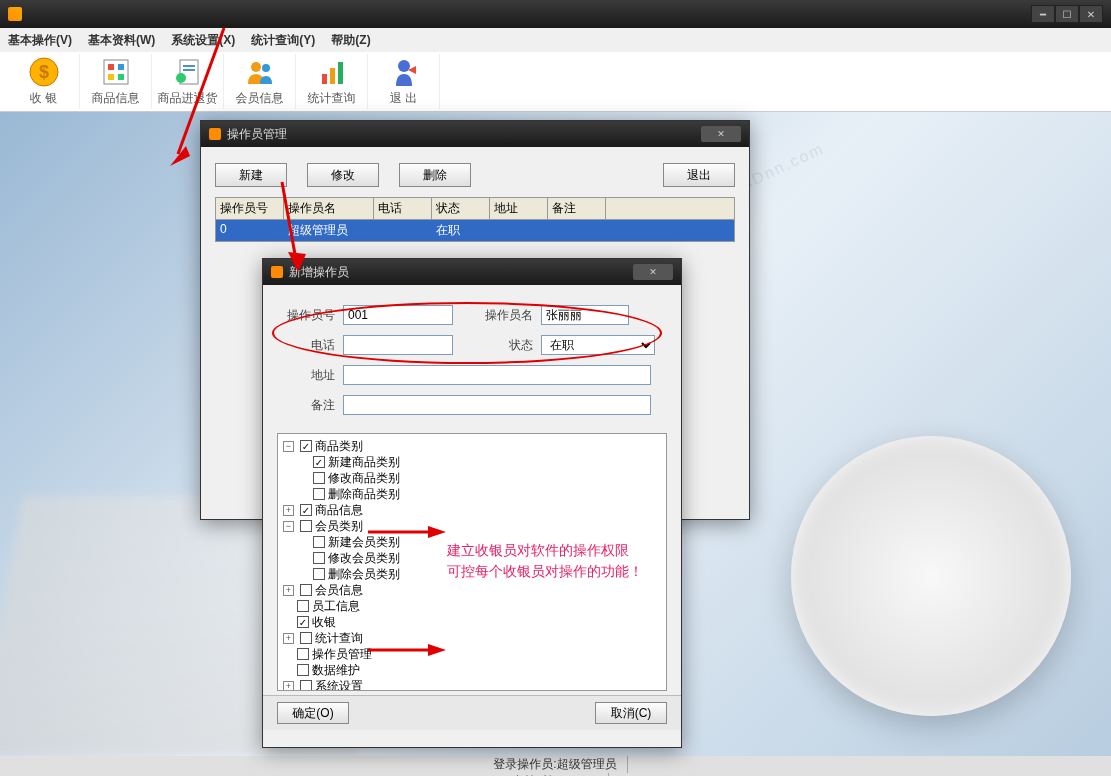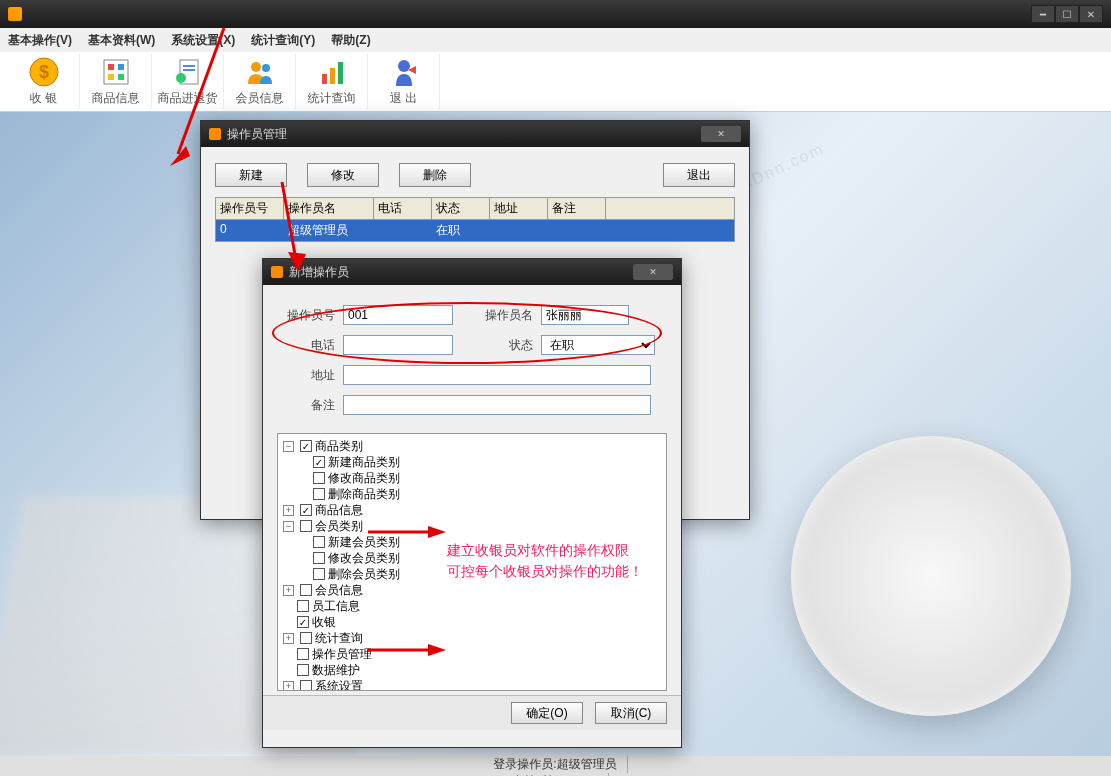--- a/index.html
+++ b/index.html
@@ -49,21 +49,21 @@
     .form-area { padding: 20px 16px 8px; font-size: 12px; color: #333; }
     .form-row { display: flex; align-items: center; margin-bottom: 10px; gap: 8px; }
     .label { text-align: right; width: 56px; color: #444; }
     .form-row input, .form-row select { height: 20px; border: 1px solid #7f9db9; font-size: 12px; padding: 0 4px; background: #fff; }
     .hint { color: #d00000; font-size: 12px; padding: 0 16px 6px; }
     .tree { margin: 0 14px 4px; border: 1px solid #999; background: #fff; height: 258px; overflow: hidden; font-size: 12px; padding: 4px 2px; color: #000; position: relative; }
     .tree-item { display: flex; align-items: center; height: 16px; white-space: nowrap; }
     .expander { width: 11px; height: 11px; border: 1px solid #888; font-size: 9px; line-height: 8px; text-align: center; margin: 0 3px; color: #555; background:#fff; cursor: pointer; }
     .cb { width: 12px; height: 12px; border: 1px solid #555; margin: 0 3px; display:inline-flex; align-items:center; justify-content:center; font-size: 10px; background:#fff; cursor: pointer; }
     .cb.checked::after { content: "✓"; color: #000; }
-    .dlg-btns { display:flex; justify-content:flex-end; padding: 6px 14px; gap: 12px; background: #e8e8e8; border-top: 1px solid #bbb; }
+    .dlg-btns { display:flex; justify-content:space-between; padding: 6px 14px; gap: 12px; background: #e8e8e8; border-top: 1px solid #bbb; }
     .dlg-btns button { width: 72px; height: 22px; font-size: 12px; background: linear-gradient(#fdfdfd,#e0e0e0); border: 1px solid #888; cursor: pointer; }
 
     
     .anno { position: absolute; pointer-events: none; }
     .ellipse { border: 2px solid #e00000; border-radius: 50%; }
     .anno-text { color: #e91e63; font-size: 14px; font-weight: 500; line-height: 1.5; }
   </style>
 </head>
 <body>
 

